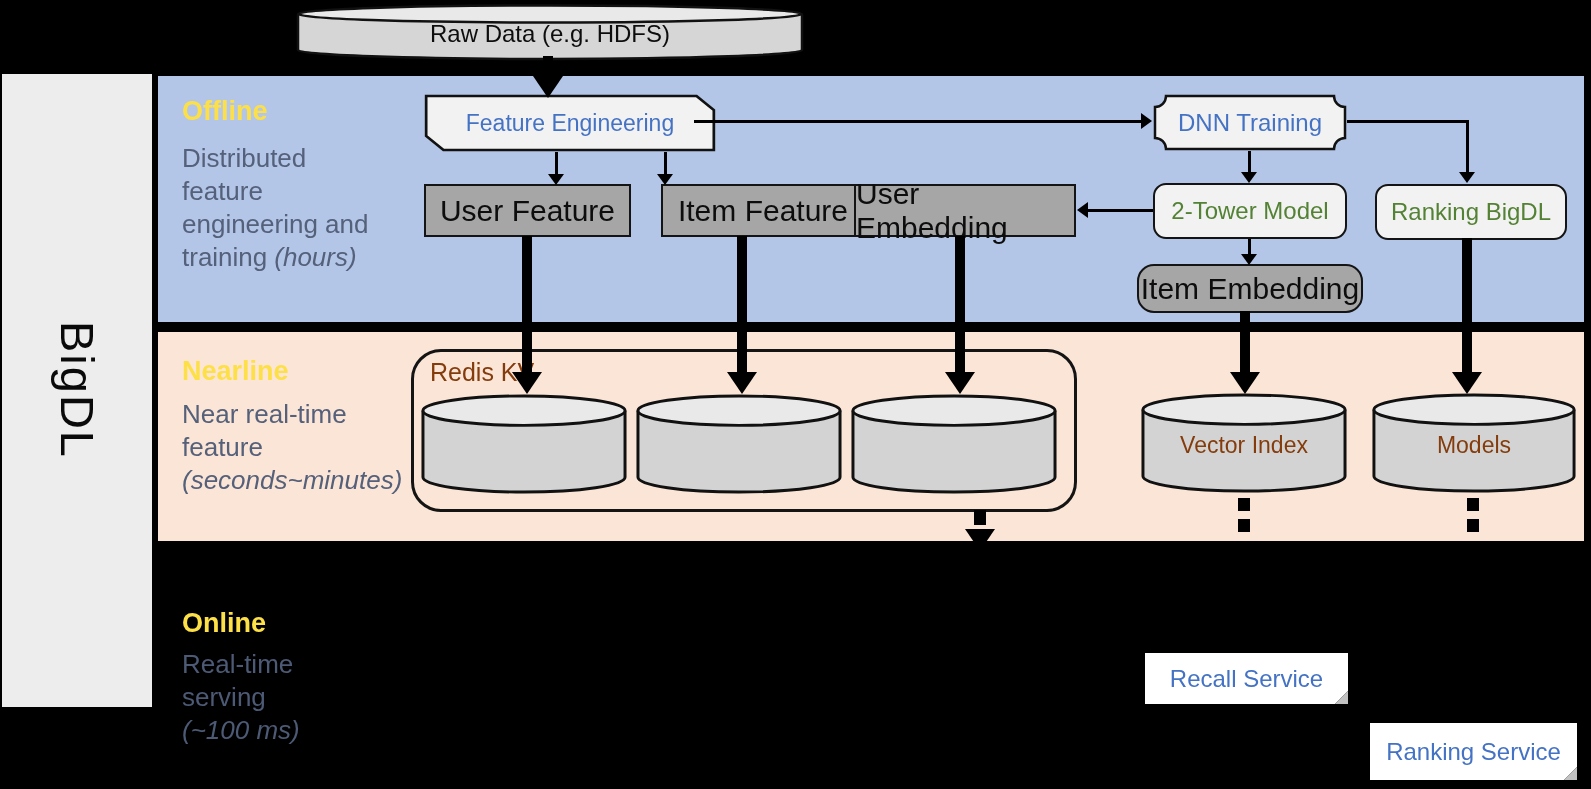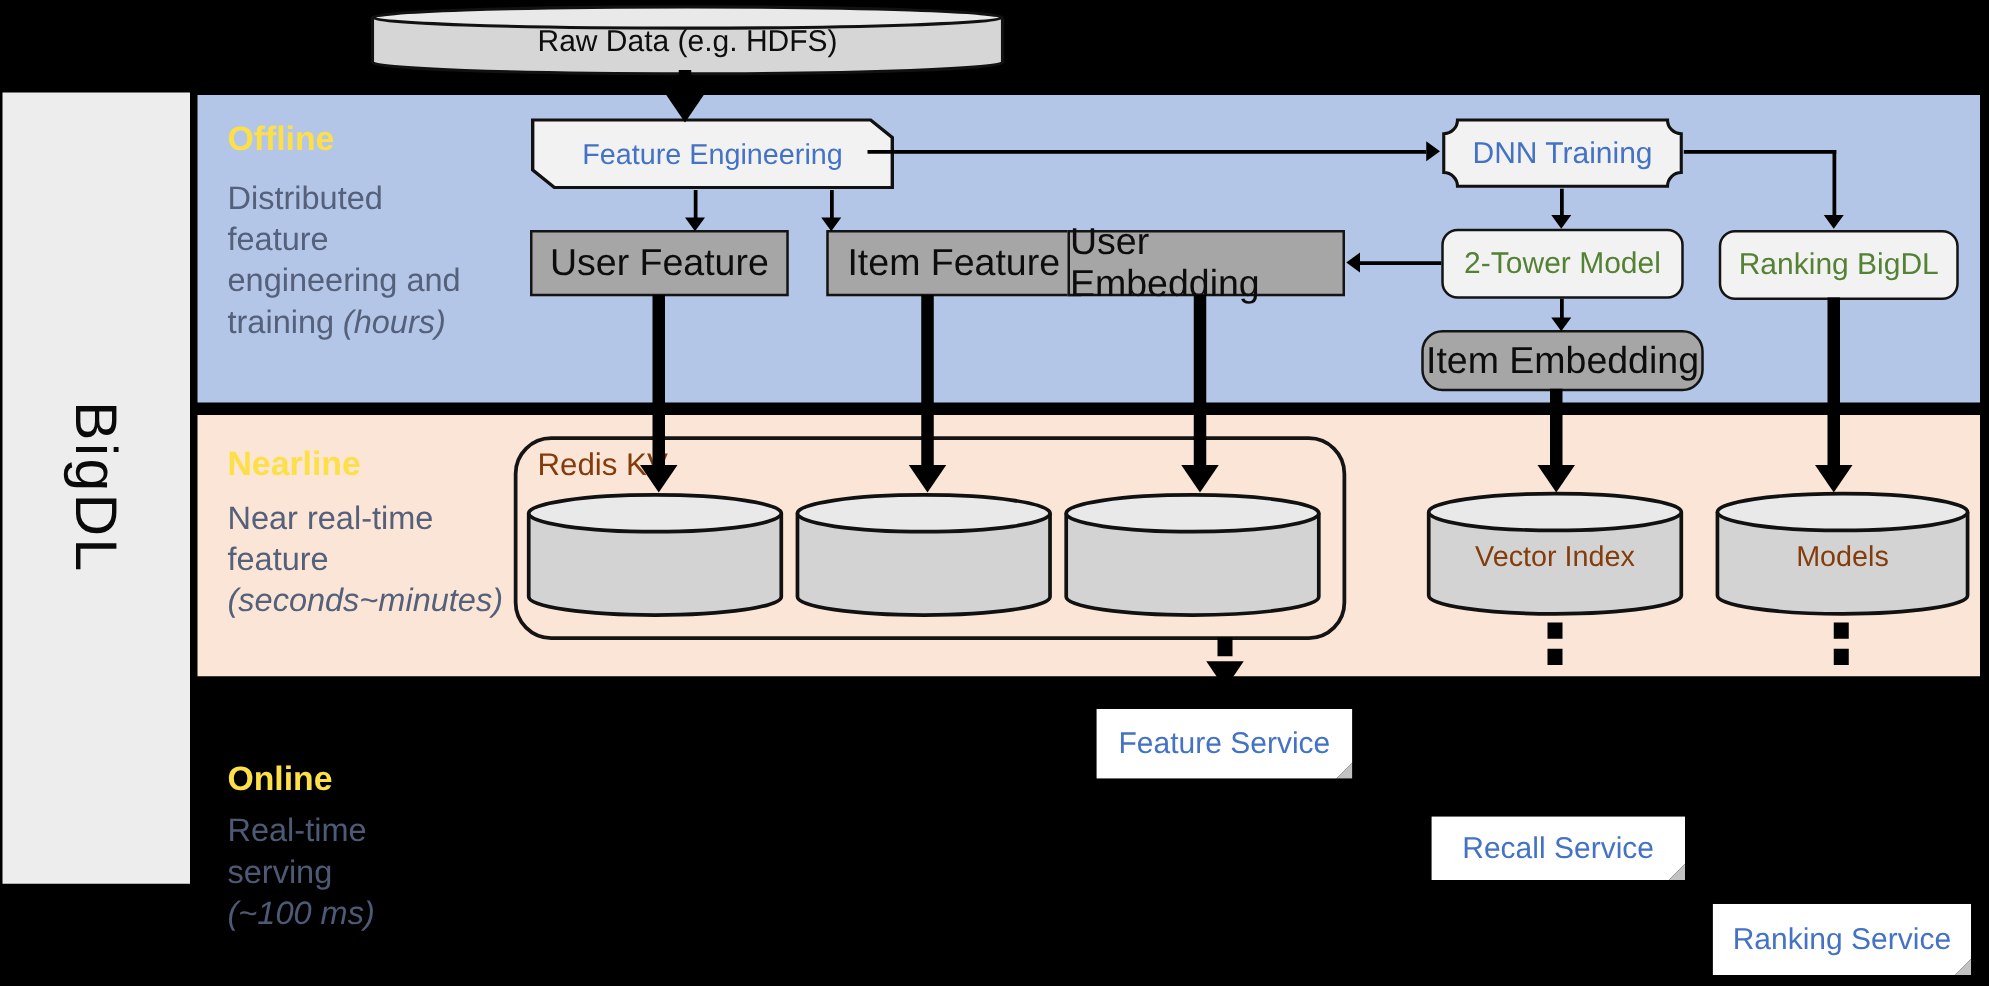--- a/index.html
+++ b/index.html
@@ -218,25 +218,20 @@
 
   <div class="vline" style="left:974px;top:510px;width:12px;height:15px;"></div>
   <div class="head-down-thick" style="left:965px;top:529px;"></div>
 
   <div class="dash" style="left:1238px;top:498px;width:12px;height:13px;"></div>
   <div class="dash" style="left:1238px;top:519px;width:12px;height:13px;"></div>
   <div class="dash" style="left:1467px;top:498px;width:12px;height:13px;"></div>
   <div class="dash" style="left:1467px;top:519px;width:12px;height:13px;"></div>
 
 
-  <div class="svc" style="left:877px;top:567px;width:205px;height:56px;">
-    <div class="paper"></div>
-    <div class="fold"></div>
-    <div class="svc-lbl">Feature Service</div>
-  </div>
 
   <div class="svc" style="left:1145px;top:653px;width:203px;height:51px;">
     <div class="paper"></div>
     <div class="fold"></div>
     <div class="svc-lbl">Recall Service</div>
   </div>
 
   <div class="svc" style="left:1370px;top:723px;width:207px;height:57px;">
     <div class="paper"></div>
     <div class="fold"></div>

